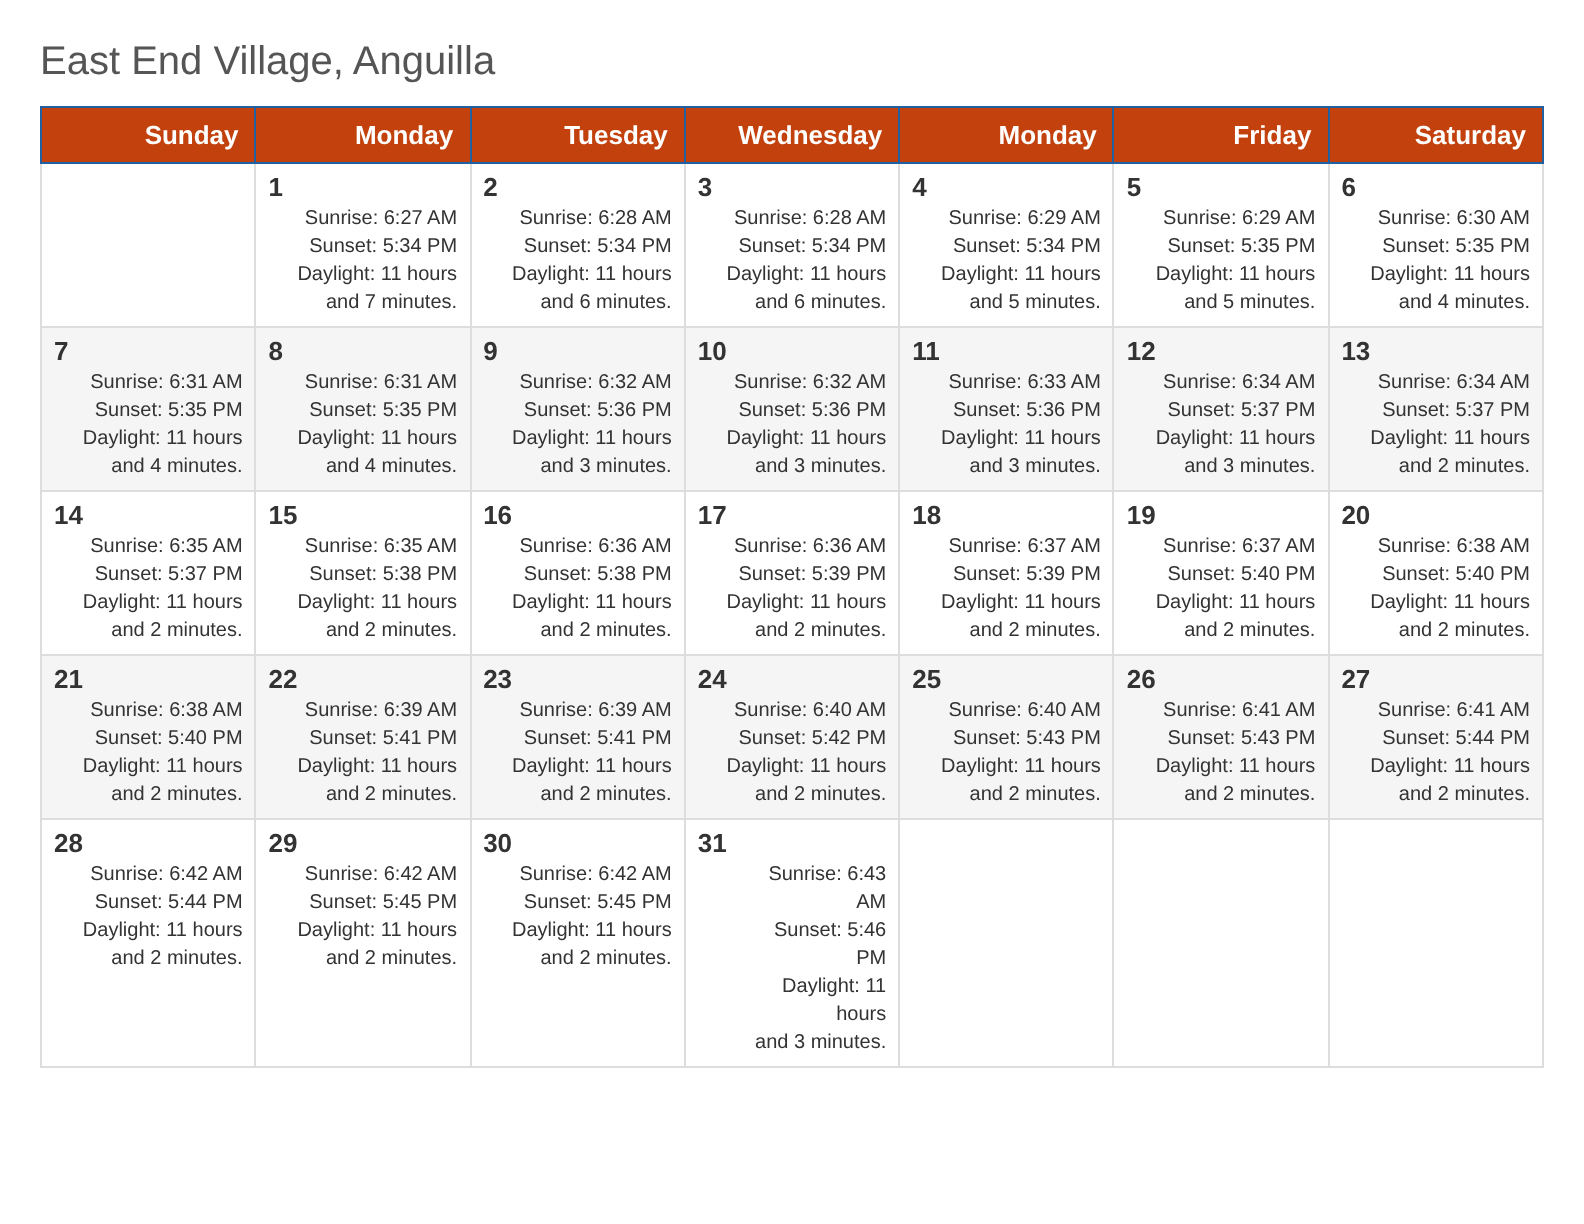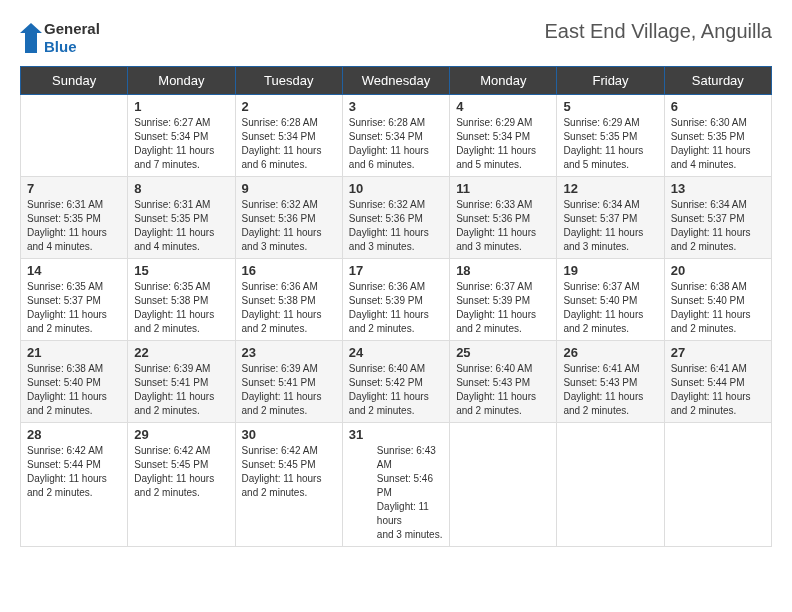--- a/index.html
+++ b/index.html
@@ -32,26 +32,26 @@
     .location-title {
       font-size: 20px;
       color: #555;
     }
     .calendar {
       width: 100%;
       border-collapse: collapse;
       border: 1px solid #ccc;
     }
     .calendar th {
-      background-color: #404040;
+      background-color: #c2410c;
       color: white;
-      text-align: center;
+      text-align: right;
       padding: 6px 8px;
       font-size: 13px;
-      font-weight: normal;
+      font-weight: bold;
       border: 1px solid #2060a0;
     }
     .calendar td {
       vertical-align: top;
       padding: 4px 6px;
       border: 1px solid #ddd;
       font-size: 10.5px;
       color: #333;
       width: 107px;
       min-height: 80px;
@@ -59,46 +59,36 @@
     .day-number {
       font-weight: bold;
       font-size: 13px;
       margin-bottom: 2px;
       display: block;
     }
     .day-info {
       line-height: 1.4;
       font-size: 10px;
       color: #333;
+      text-align: right;
     }
     .empty-cell {
       background: #f9f9f9;
     }
     tr:nth-child(odd) td {
       background-color: #fff;
     }
     tr:nth-child(even) td {
       background-color: #f5f5f5;
     }
   </style>
 </head>
 <body>
 
 <div class="header">
-  <div class="logo">
-    <div style="display:flex;align-items:center;gap:2px;">
-      <svg width="22" height="30" viewBox="0 0 22 30">
-        <polygon points="11,0 22,10 17,10 17,30 5,30 5,10 0,10" fill="#1a6bb5"></polygon>
-      </svg>
-      <div style="line-height:1.2;">
-        <div style="font-size:15px;font-weight:bold;color:#333;">General</div>
-        <div style="font-size:15px;font-weight:bold;color:#1a6bb5;">Blue</div>
-      </div>
-    </div>
-  </div>
   <div class="title-section">
     <div class="location-title">East End Village, Anguilla</div>
   </div>
 </div>
 
 <table class="calendar">
   <thead>
     <tr>
     <th>Sunday</th>
         <th>Monday</th>

